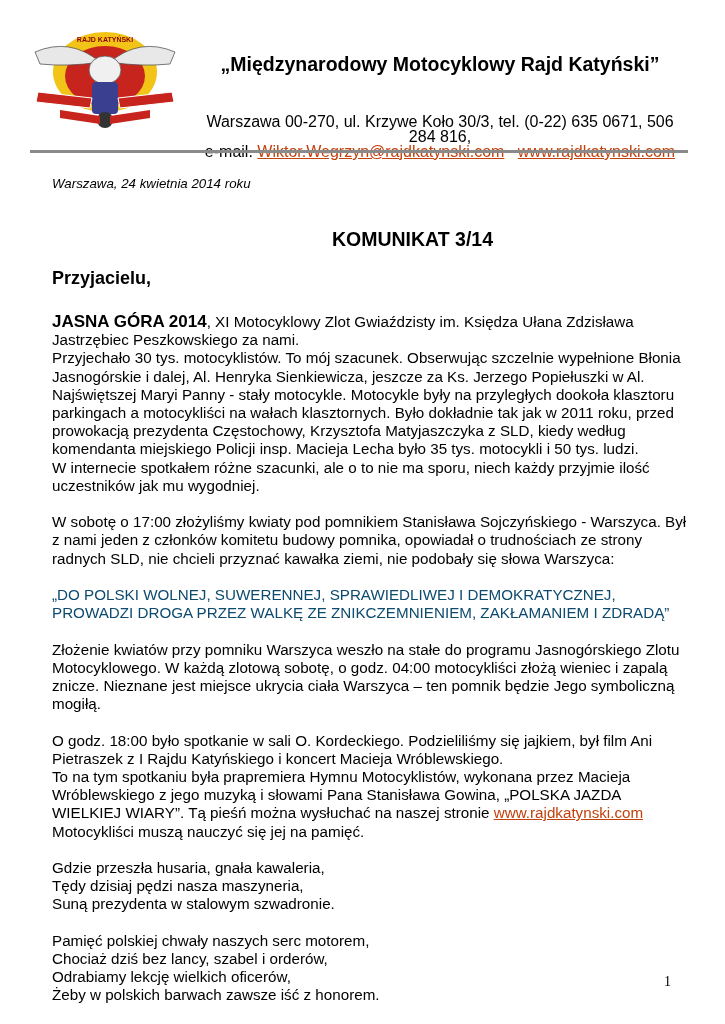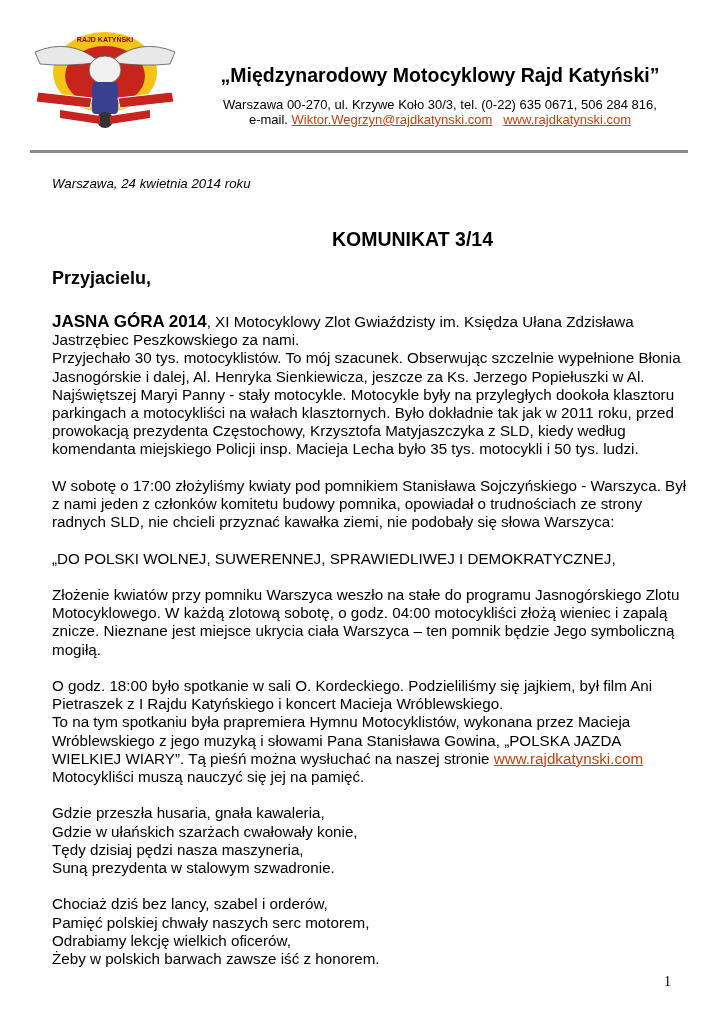--- a/index.html
+++ b/index.html
@@ -1,33 +1,33 @@
 <!DOCTYPE html>
 <html><head>
 <meta charset="utf-8">
 <style>
   html, body { margin:0; padding:0; background:#ffffff; }
   body { width:725px; height:1024px; position:relative; overflow:hidden;
          font-family:"Liberation Sans", sans-serif; color:#000; }
   .logo { position:absolute; left:30px; top:22px; width:150px; height:112px; }
   .org-title { position:absolute; left:200px; top:53px; width:480px; text-align:center;
-               font-weight:bold; font-size:19.5px;margin-top:11px; }
-  .contact { position:absolute; left:200px; top:97px; width:480px; text-align:center;
-             font-size:13px; line-height:15px; }
+               font-weight:bold; font-size:19.5px; }
+  .contact { position:absolute; left:200px; top:114px; width:480px; text-align:center;
+             font-size:16px; line-height:15px; }
   .contact a, .body a { color:#c2410c; text-decoration:underline; }
   .rule { position:absolute; left:30px; top:150px; width:658px; height:3px; background:#8a8a8a; }
   .date { position:absolute; left:52px; top:176px; font-size:13.3px;font-style:italic; }
   .komunikat { position:absolute; left:0; width:625px; top:228px; text-align:center;
                font-weight:bold; font-size:19.5px; padding-left:200px; box-sizing:border-box; }
   .greeting { position:absolute; left:52px; top:268px; font-weight:bold; font-size:18px; }
   .body { position:absolute; left:52px; top:313px; width:640px; font-size:15.2px; line-height:18.2px; }
   .body p { margin:0; }
   .gap { height:18.2px; }
   .lead { font-weight:bold; font-size:17px; }
-  .quote { color:#000000; }
+  .quote { color:#0c4a6e; }
   .page-num { position:absolute; left:664px; top:974px; font-family:"Liberation Serif", serif; font-size:14px; }
 </style>
 </head>
 <body>
 
 <div class="logo">
   <svg width="150" height="112" viewBox="0 0 150 112">
     <ellipse cx="75" cy="50" rx="52" ry="40" fill="#f2c418"></ellipse>
     <ellipse cx="75" cy="54" rx="40" ry="30" fill="#c8241e"></ellipse>
     <path d="M5 30 Q40 15 70 40 Q40 45 10 42 Z" fill="#e8e8e8" stroke="#555" stroke-width="0.8"></path>
@@ -54,39 +54,40 @@
 
 <div class="rule"></div>
 
 <div class="date">Warszawa, 24 kwietnia 2014 roku</div>
 <div class="komunikat">KOMUNIKAT 3/14</div>
 <div class="greeting">Przyjacielu,</div>
 
 <div class="body">
   <p><span class="lead">JASNA GÓRA 2014</span><span>, XI Motocyklowy Zlot Gwiaździsty im. Księdza Ułana Zdzisława Jastrzębiec Peszkowskiego za nami.</span></p>
   <p>Przyjechało 30 tys. motocyklistów. To mój szacunek. Obserwując szczelnie wypełnione Błonia Jasnogórskie i dalej, Al. Henryka Sienkiewicza, jeszcze za Ks. Jerzego Popiełuszki w Al. Najświętszej Maryi Panny - stały motocykle. Motocykle były na przyległych dookoła klasztoru parkingach a motocykliści na wałach klasztornych. Było dokładnie tak jak w 2011 roku, przed prowokacją prezydenta Częstochowy, Krzysztofa Matyjaszczyka z SLD, kiedy według komendanta miejskiego Policji insp. Macieja Lecha było 35 tys. motocykli i 50 tys. ludzi.</p>
+  <p>W internecie spotkałem różne szacunki, ale o to nie ma sporu, niech każdy przyjmie ilość uczestników jak mu wygodniej.</p>
   <div class="gap"></div>
   <p>W sobotę o 17:00 złożyliśmy kwiaty pod pomnikiem Stanisława Sojczyńskiego - Warszyca. Był z nami jeden z członków komitetu budowy pomnika, opowiadał o trudnościach ze strony radnych SLD, nie chcieli przyznać kawałka ziemi, nie podobały się słowa Warszyca:</p>
   <div class="gap"></div>
   <p class="quote">„DO POLSKI WOLNEJ, SUWERENNEJ, SPRAWIEDLIWEJ I DEMOKRATYCZNEJ,</p>
+  <p class="quote">PROWADZI DROGA PRZEZ WALKĘ ZE ZNIKCZEMNIENIEM, ZAKŁAMANIEM I ZDRADĄ”</p>
   <div class="gap"></div>
   <p>Złożenie kwiatów przy pomniku Warszyca weszło na stałe do programu Jasnogórskiego Zlotu Motocyklowego. W każdą zlotową sobotę, o godz. 04:00 motocykliści złożą wieniec i zapalą znicze. Nieznane jest miejsce ukrycia ciała Warszyca – ten pomnik będzie Jego symboliczną mogiłą.</p>
   <div class="gap"></div>
   <p>O godz. 18:00 było spotkanie w sali O. Kordeckiego. Podzieliliśmy się jajkiem, był film Ani Pietraszek z I Rajdu Katyńskiego i koncert Macieja Wróblewskiego.</p>
   <p><span>To na tym spotkaniu była prapremiera Hymnu Motocyklistów, wykonana przez Macieja Wróblewskiego z jego muzyką i słowami Pana Stanisława Gowina, „POLSKA JAZDA WIELKIEJ WIARY”. Tą pieśń można wysłuchać na naszej stronie </span><a>www.rajdkatynski.com</a></p>
   <p>Motocykliści muszą nauczyć się jej na pamięć.</p>
   <div class="gap"></div>
   <div>
     <p>Gdzie przeszła husaria, gnała kawaleria,</p>
-    <p>Gdzie w ułańskich szarżach cwałowały konie,</p>
     <p>Tędy dzisiaj pędzi nasza maszyneria,</p>
     <p>Suną prezydenta w stalowym szwadronie.</p>
   </div>
   <div class="gap"></div>
   <div>
+    <p>Pamięć polskiej chwały naszych serc motorem,</p>
     <p>Chociaż dziś bez lancy, szabel i orderów,</p>
-    <p>Pamięć polskiej chwały naszych serc motorem,</p>
     <p>Odrabiamy lekcję wielkich oficerów,</p>
     <p>Żeby w polskich barwach zawsze iść z honorem.</p>
   </div>
 </div>
 
 <div class="page-num">1</div>
 
 </body></html>

